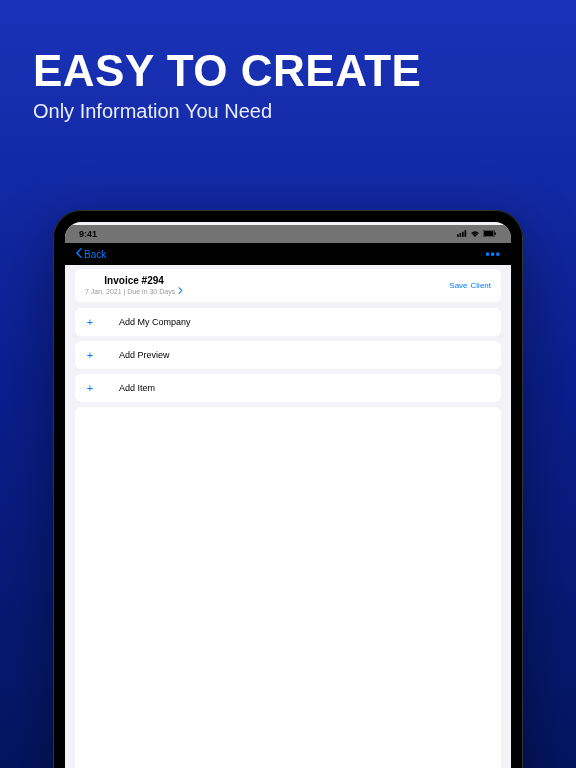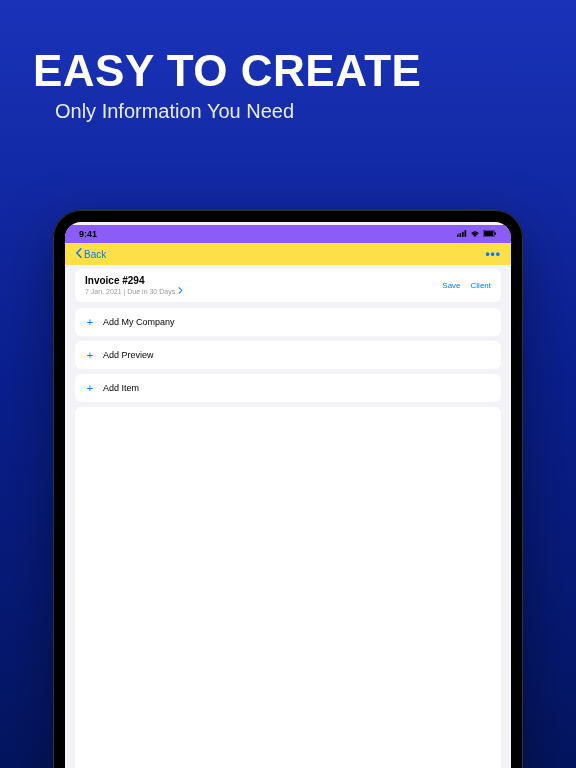--- a/index.html
+++ b/index.html
@@ -20,21 +20,20 @@
     font-weight: 900;
     letter-spacing: 0.5px;
     line-height: 1.05;
     font-stretch: condensed;
   }
   .hero-subtitle {
     font-size: 20px;
     font-weight: 400;
     margin-top: 6px;
     color: #e8ecff;
-    margin-left: 22px;
   }
   .tablet-frame {
     position: absolute;
     left: 50%;
     transform: translateX(-50%);
     top: 210px;
     width: 470px;
     height: 640px;
     background: #000;
     border-radius: 28px;
@@ -52,35 +51,35 @@
   }
   .status-bar {
     height: 18px;
     display: flex;
     justify-content: space-between;
     align-items: center;
     padding: 0 14px;
     font-size: 9px;
     font-weight: 600;
     color: #000;
-    background: #8b5cf6;
+    background: #737373;
     margin-top: 3px;
   }
   .status-icons {
     display: flex;
     gap: 3px;
     align-items: center;
   }
   .nav-bar {
     height: 22px;
     display: flex;
     align-items: center;
     justify-content: space-between;
     padding: 0 10px;
-    background: #fde047;
+    background: #000000;
     gap: 12px;
   }
   .back-btn {
     display: flex;
     align-items: center;
     gap: 2px;
     color: #007aff;
     font-size: 10px;
     font-weight: 400;
   }
@@ -97,36 +96,37 @@
     padding: 6px 10px;
     display: flex;
     justify-content: space-between;
     align-items: center;
   }
   .invoice-title-block { }
   .invoice-title {
     font-size: 10px;
     font-weight: 600;
     color: #000;
+    text-align: center;
   }
   .invoice-meta {
     font-size: 7px;
     color: #999;
     display: flex;
     align-items: center;
     gap: 3px;
     margin-top: 1px;
   }
   .invoice-meta-chevron {
     color: #007aff;
     font-size: 8px;
   }
   .invoice-actions {
     display: flex;
-    gap: 10px;
+    gap: 3px;
     font-size: 8px;
     color: #007aff;
   }
   .add-row {
     background: #fff;
     border-radius: 6px;
     margin: 0 10px 5px 10px;
     padding: 8px 10px;
     display: flex;
     align-items: center;
@@ -136,20 +136,21 @@
     color: #007aff;
     font-size: 11px;
     font-weight: 400;
     width: 10px;
     text-align: center;
   }
   .add-label {
     font-size: 9px;
     color: #000;
     font-weight: 400;
+    margin-left: 16px;
   }
   .filler {
     flex: 1;
     background: #fff;
     margin: 0 10px 10px 10px;
     border-radius: 6px;
   }
 </style>
 </head>
 <body>

